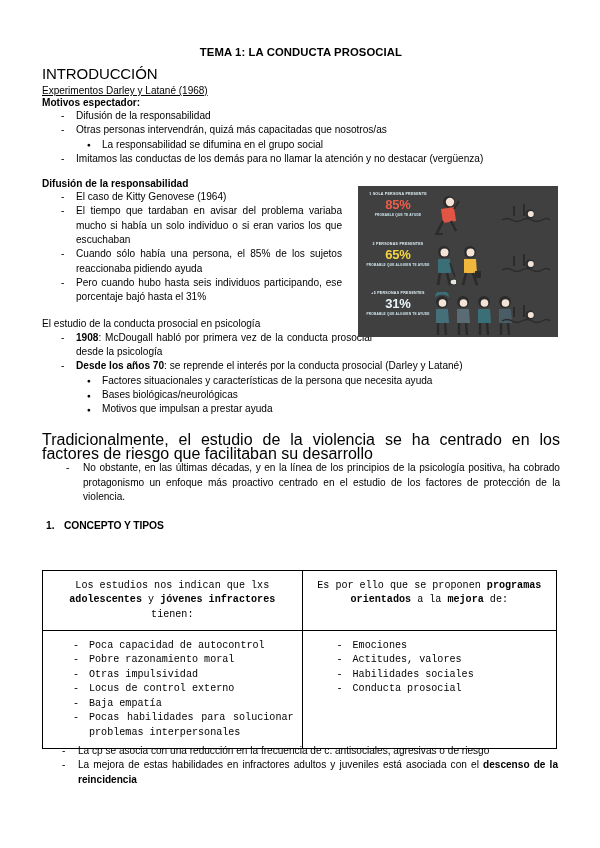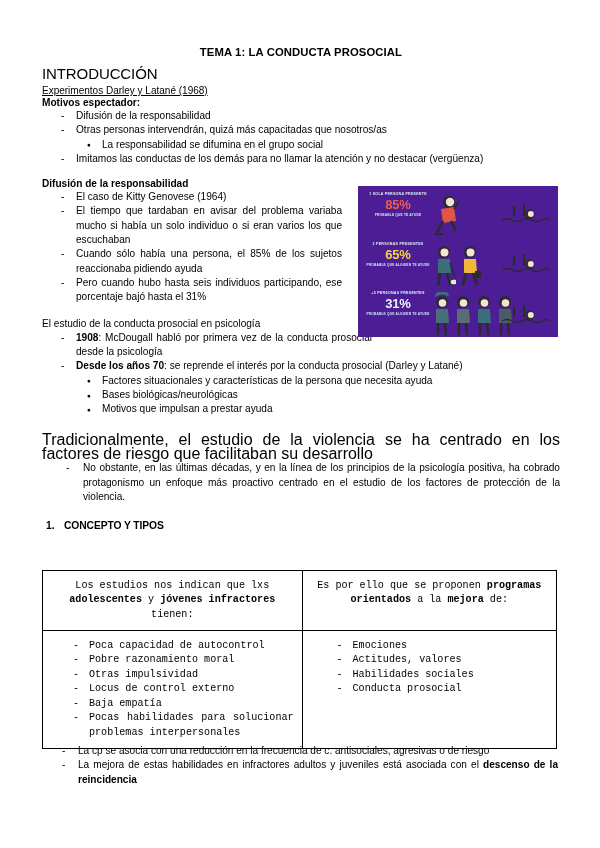--- a/index.html
+++ b/index.html
@@ -110,21 +110,21 @@
     left: 4px;
   }
 
   
   .info-wrap {
     position: absolute;
     left: 358px;
     top: 186px;
     width: 200px;
     height: 151px;
-    background: #4c1d95;
+    background: #404040;
     overflow: hidden;
   }
   .info-row {
     position: absolute;
     left: 0;
     width: 200px;
     height: 50px;
   }
   .info-row.r1 { top: 2px; }
   .info-row.r2 { top: 52px; }

